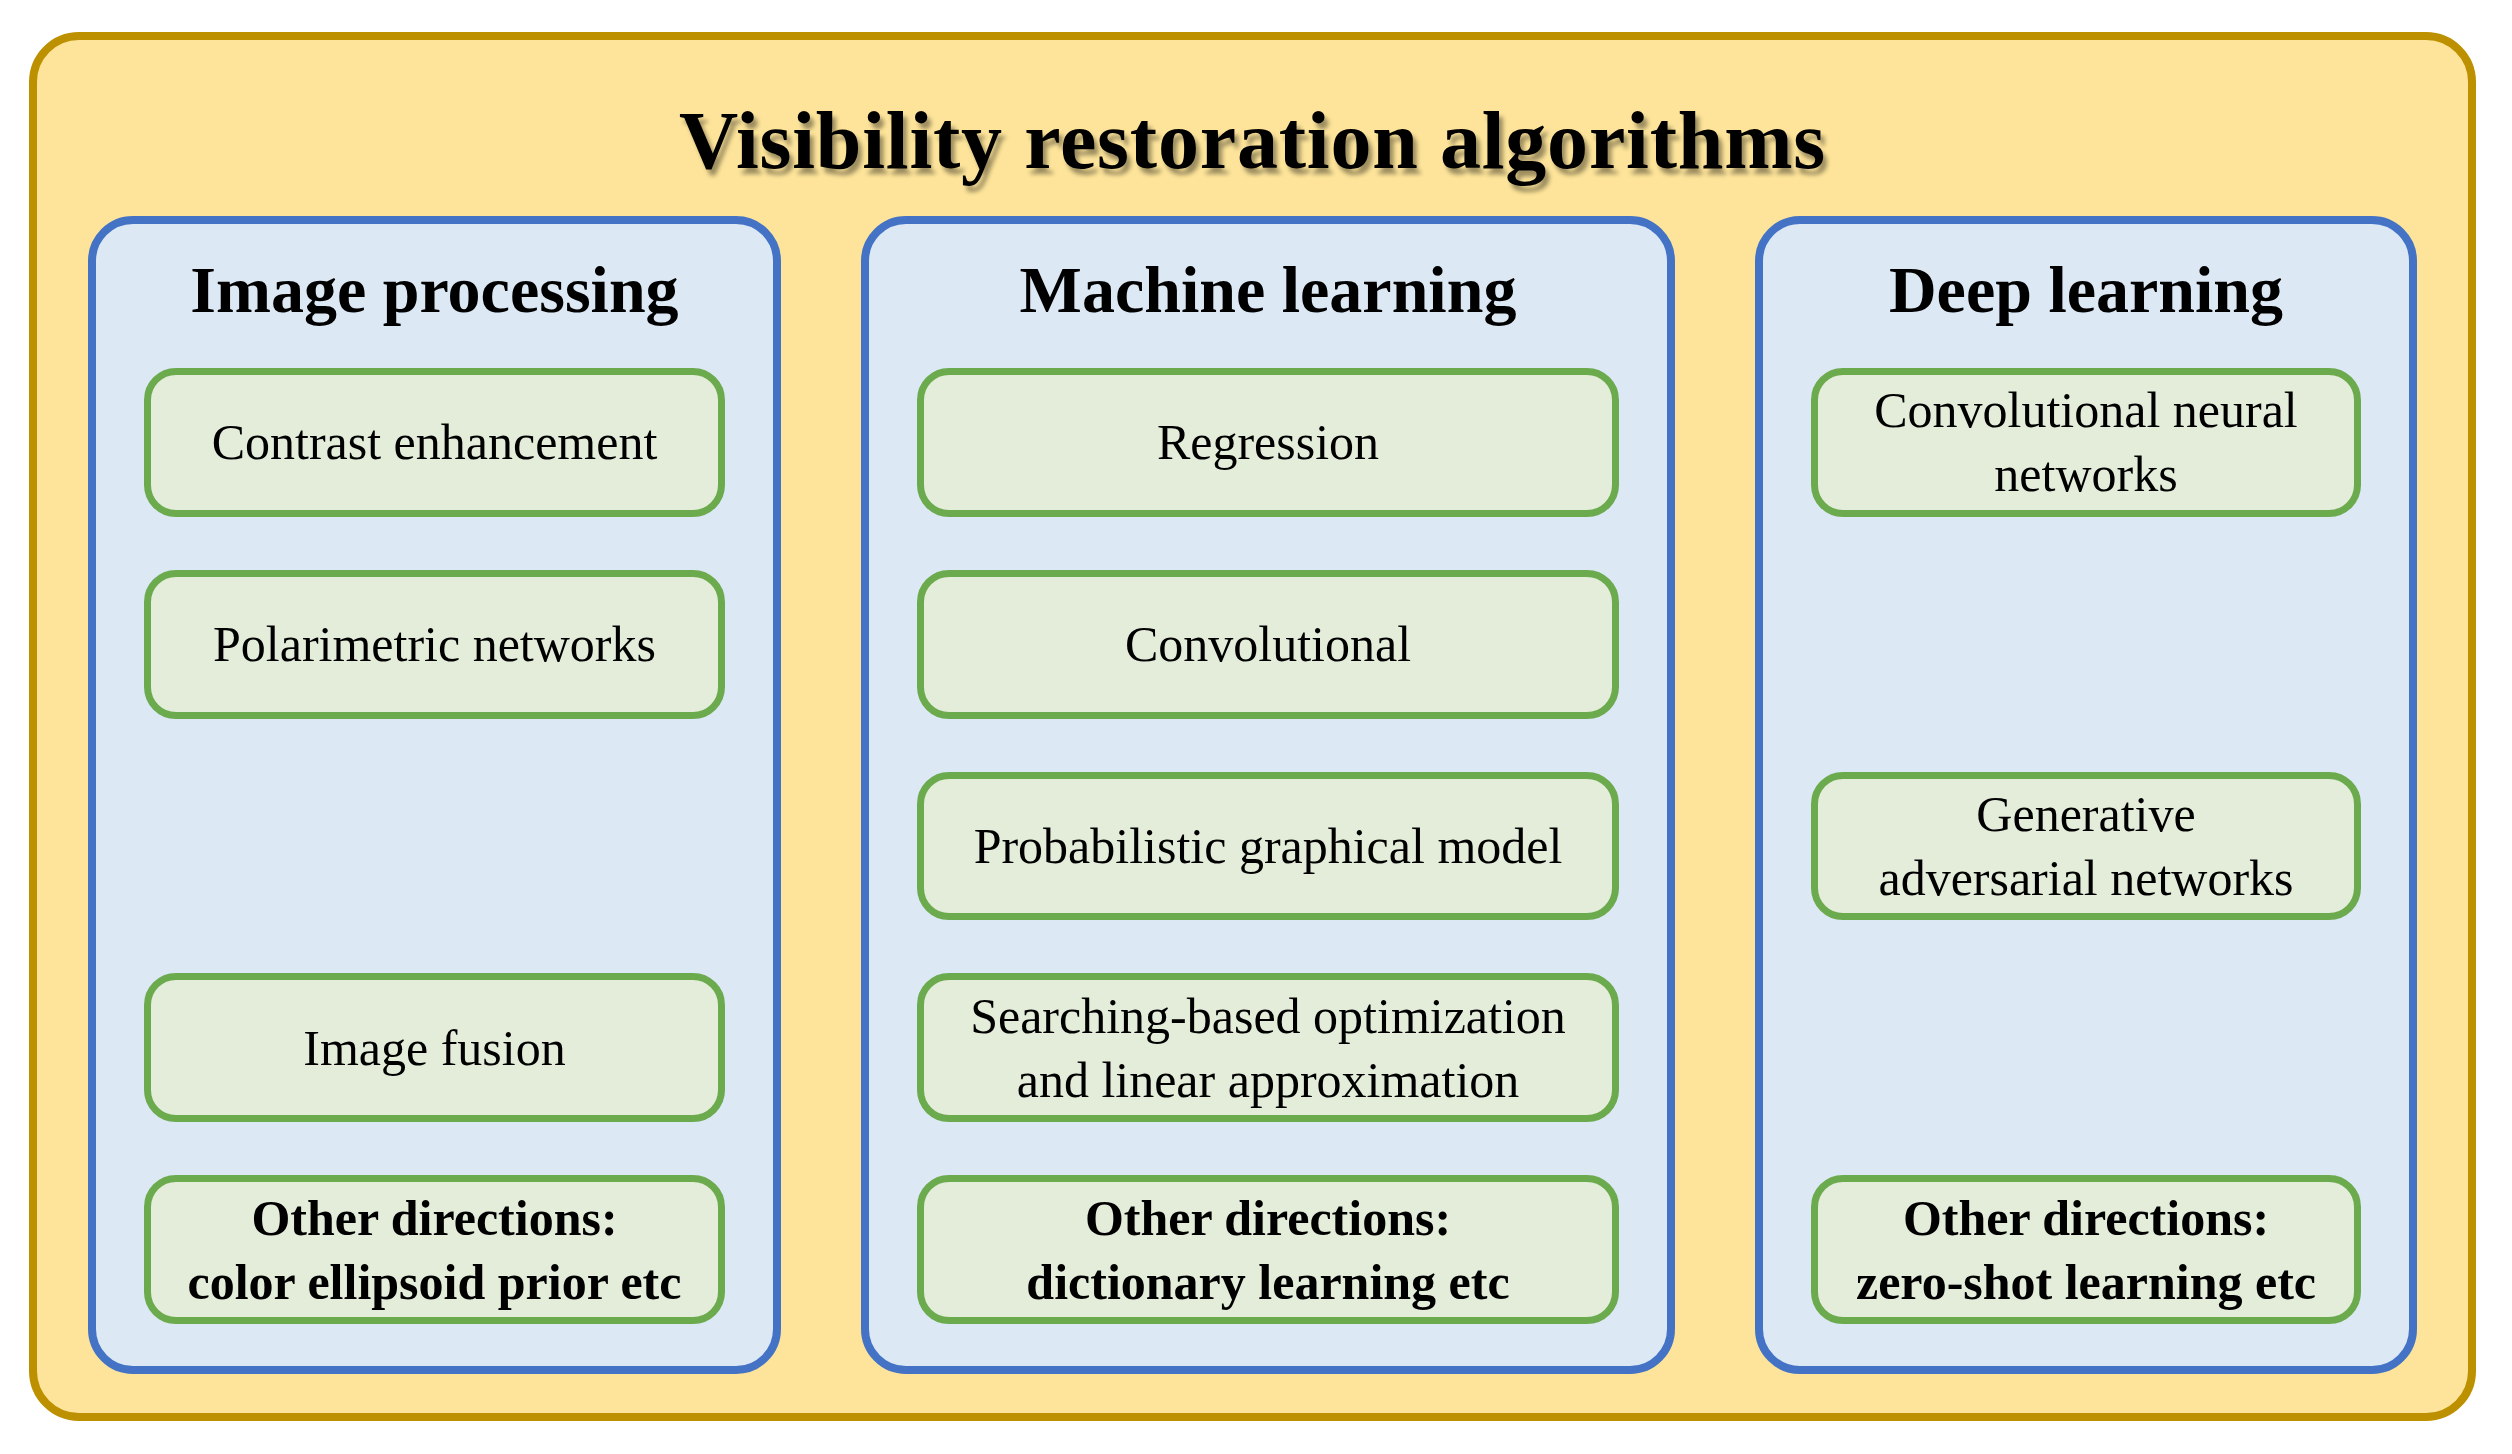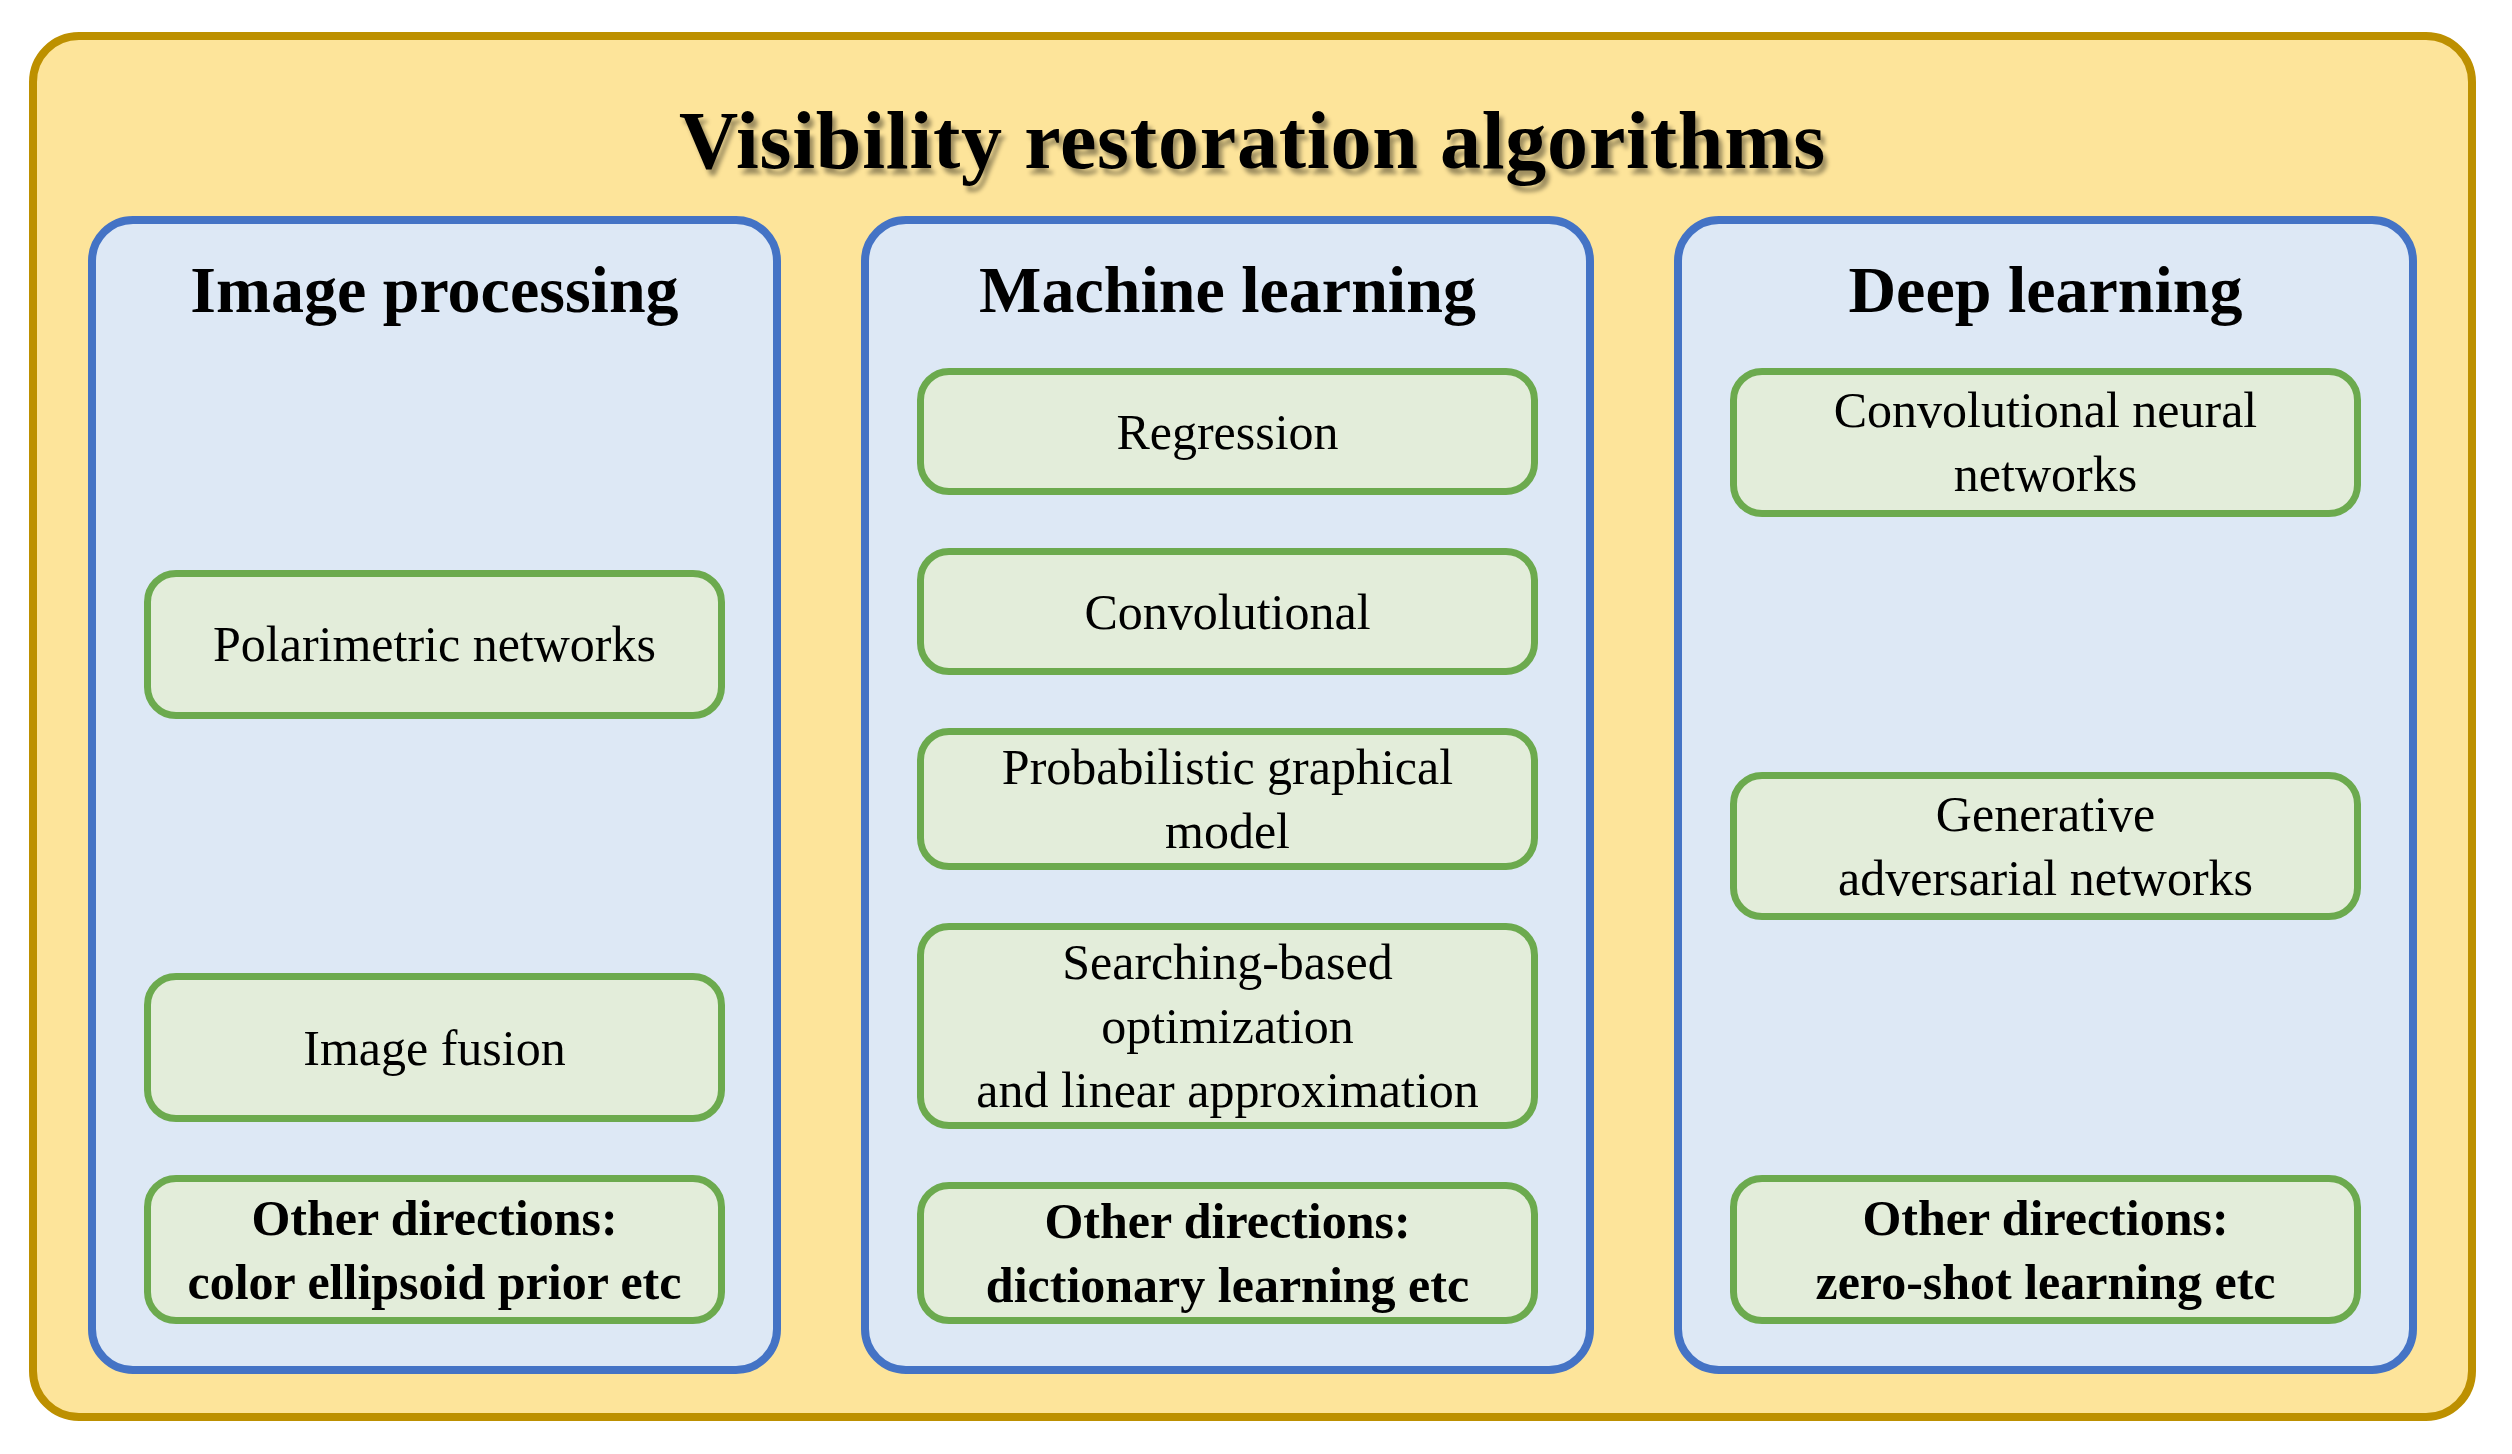--- a/index.html
+++ b/index.html
@@ -39,21 +39,21 @@
   }
   .col {
     position: relative;
     background: #DDE8F5;
     border: 8px solid #4473C5;
     border-radius: 45px;
     box-sizing: border-box;
   }
   .col-1 { width: 693px; }
   .col-2 { flex: 1; }
-  .col-3 { width: 743px; }
+  .col-3 { width: 662px; }
   .col-heading {
     margin: 30px 0 0 0;
     text-align: center;
     font-size: 66px;
     font-weight: bold;
     line-height: 1.1;
   }
   .rows {
     position: absolute;
     left: 48px; right: 48px;
@@ -83,20 +83,21 @@
 <body>
 
 <div class="page">
   <div class="panel">
     <div class="title">Visibility restoration algorithms</div>
     <div class="columns">
 
       <section class="col col-1">
         <h2 class="col-heading">Image processing</h2>
         <div class="rows">
+          <div class="box r1">Contrast enhancement</div>
           <div class="box r2">Polarimetric networks</div>
           <div class="box r4">Image fusion</div>
           <div class="box r5">Other directions:
 color ellipsoid prior etc</div>
         </div>
       </section>
 
       <section class="col col-2">
         <h2 class="col-heading">Machine learning</h2>
         <div class="rows">

